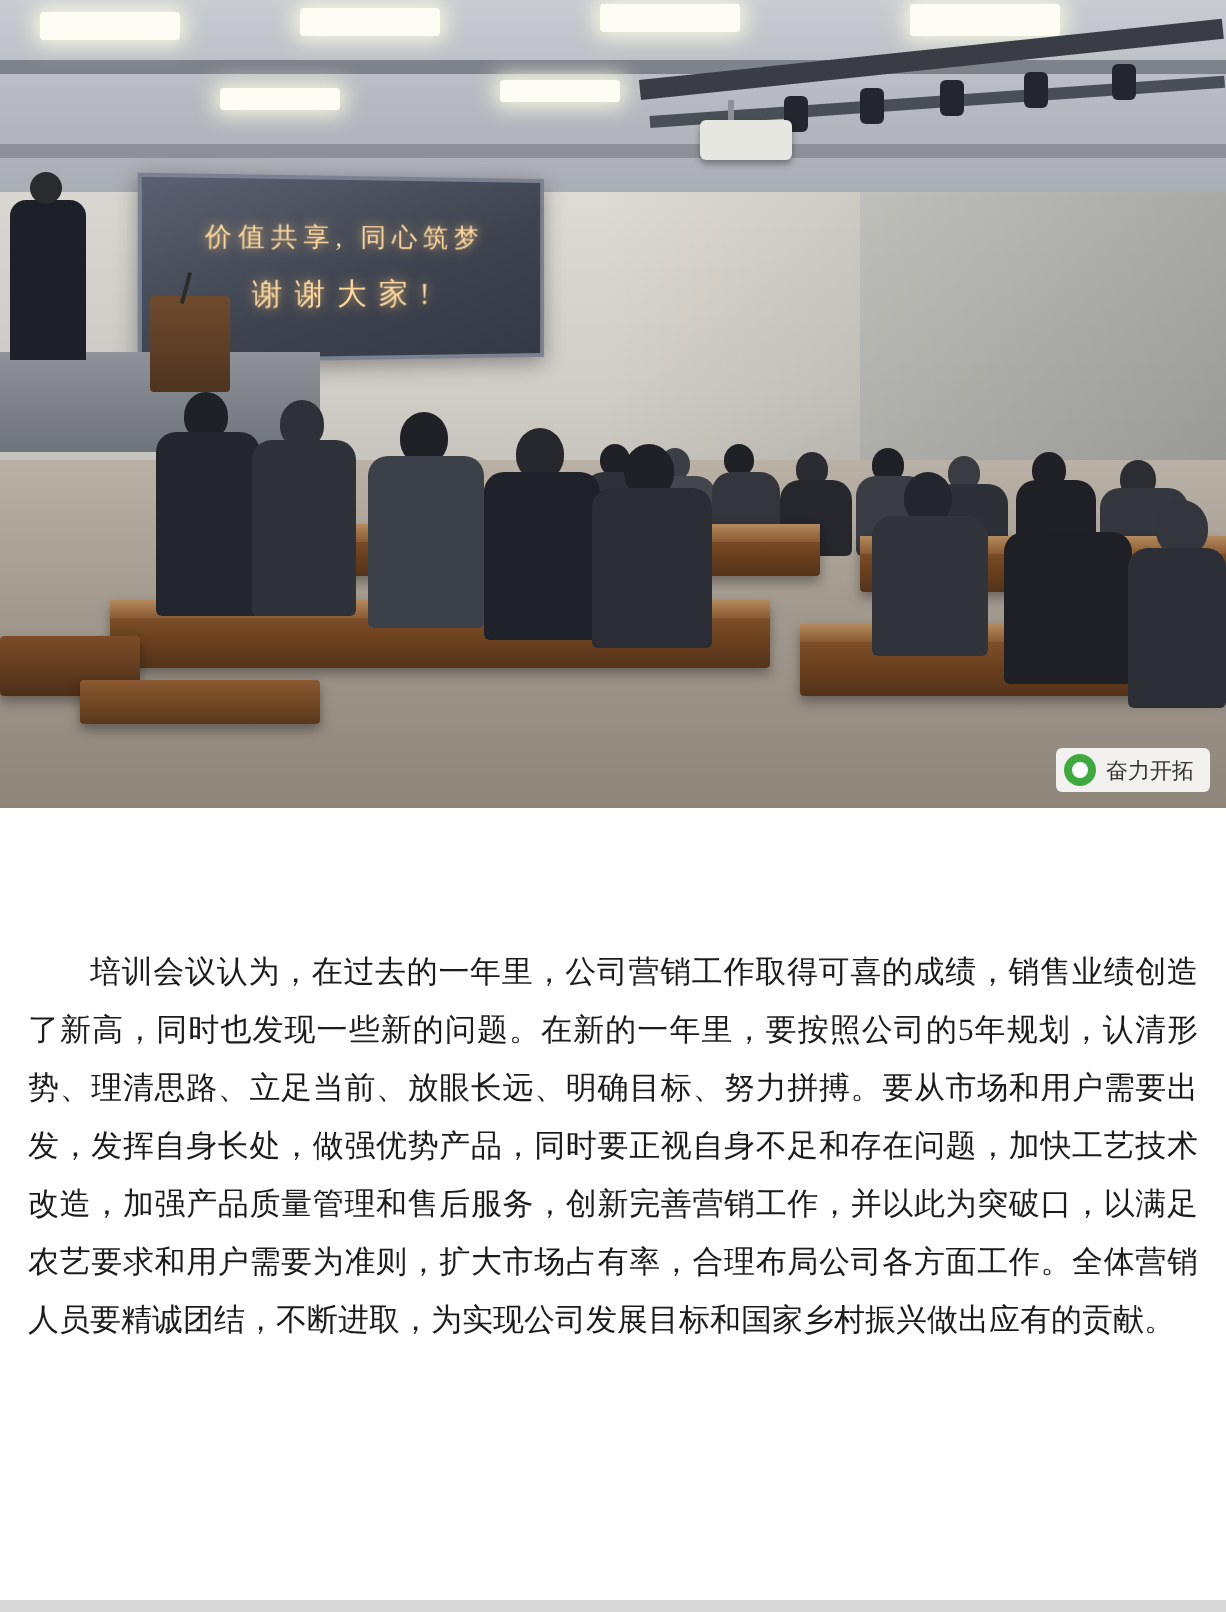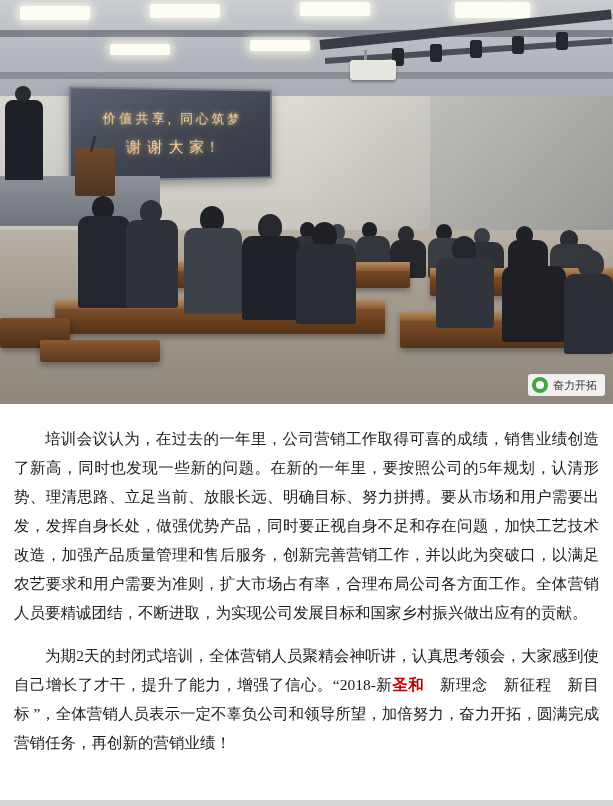--- a/index.html
+++ b/index.html
@@ -238,20 +238,21 @@
     font-size: 11px;
     color: #333;
     font-family: "Liberation Sans", sans-serif;
     white-space: nowrap;
   }
 
   
   .article {
     padding: 20px 14px 0 14px;
     box-sizing: border-box;
+    margin-top: 48px;
   }
   .para {
     font-family: "Liberation Serif", serif;
     font-size: 15.5px;
     line-height: 29px;
     color: #1b1b1b;
     text-align: justify;
     margin: 0 0 14px 0;
     text-indent: 2em;
   }
@@ -384,19 +385,16 @@
     <div class="badge">
       <div class="badge-logo"></div>
       <div class="badge-text">奋力开拓</div>
     </div>
   </div>
 
   <div class="article">
     <p class="para">
       <span>培训会议认为，在过去的一年里，公司营销工作取得可喜的成绩，销售业绩创造了新高，同时也发现一些新的问题。在新的一年里，要按照公司的5年规划，认清形势、理清思路、立足当前、放眼长远、明确目标、努力拼搏。要从市场和用户需要出发，发挥自身长处，做强优势产品，同时要正视自身不足和存在问题，加快工艺技术改造，加强产品质量管理和售后服务，创新完善营销工作，并以此为突破口，以满足农艺要求和用户需要为准则，扩大市场占有率，合理布局公司各方面工作。全体营销人员要精诚团结，不断进取，为实现公司发展目标和国家乡村振兴做出应有的贡献。</span>
     </p>
-    <p class="para">
-      <span>为期2天的封闭式培训，全体营销人员聚精会神听讲，认真思考领会，大家感到使自己增长了才干，提升了能力，增强了信心。“2018-新</span><span class="hl">圣和</span><span>　新理念　新征程　新目标 ”，全体营销人员表示一定不辜负公司和领导所望，加倍努力，奋力开拓，圆满完成营销任务，再创新的营销业绩！</span>
-    </p>
   </div>
 
   <div class="footer-bar"></div>
 </div>
 
 </body></html>

